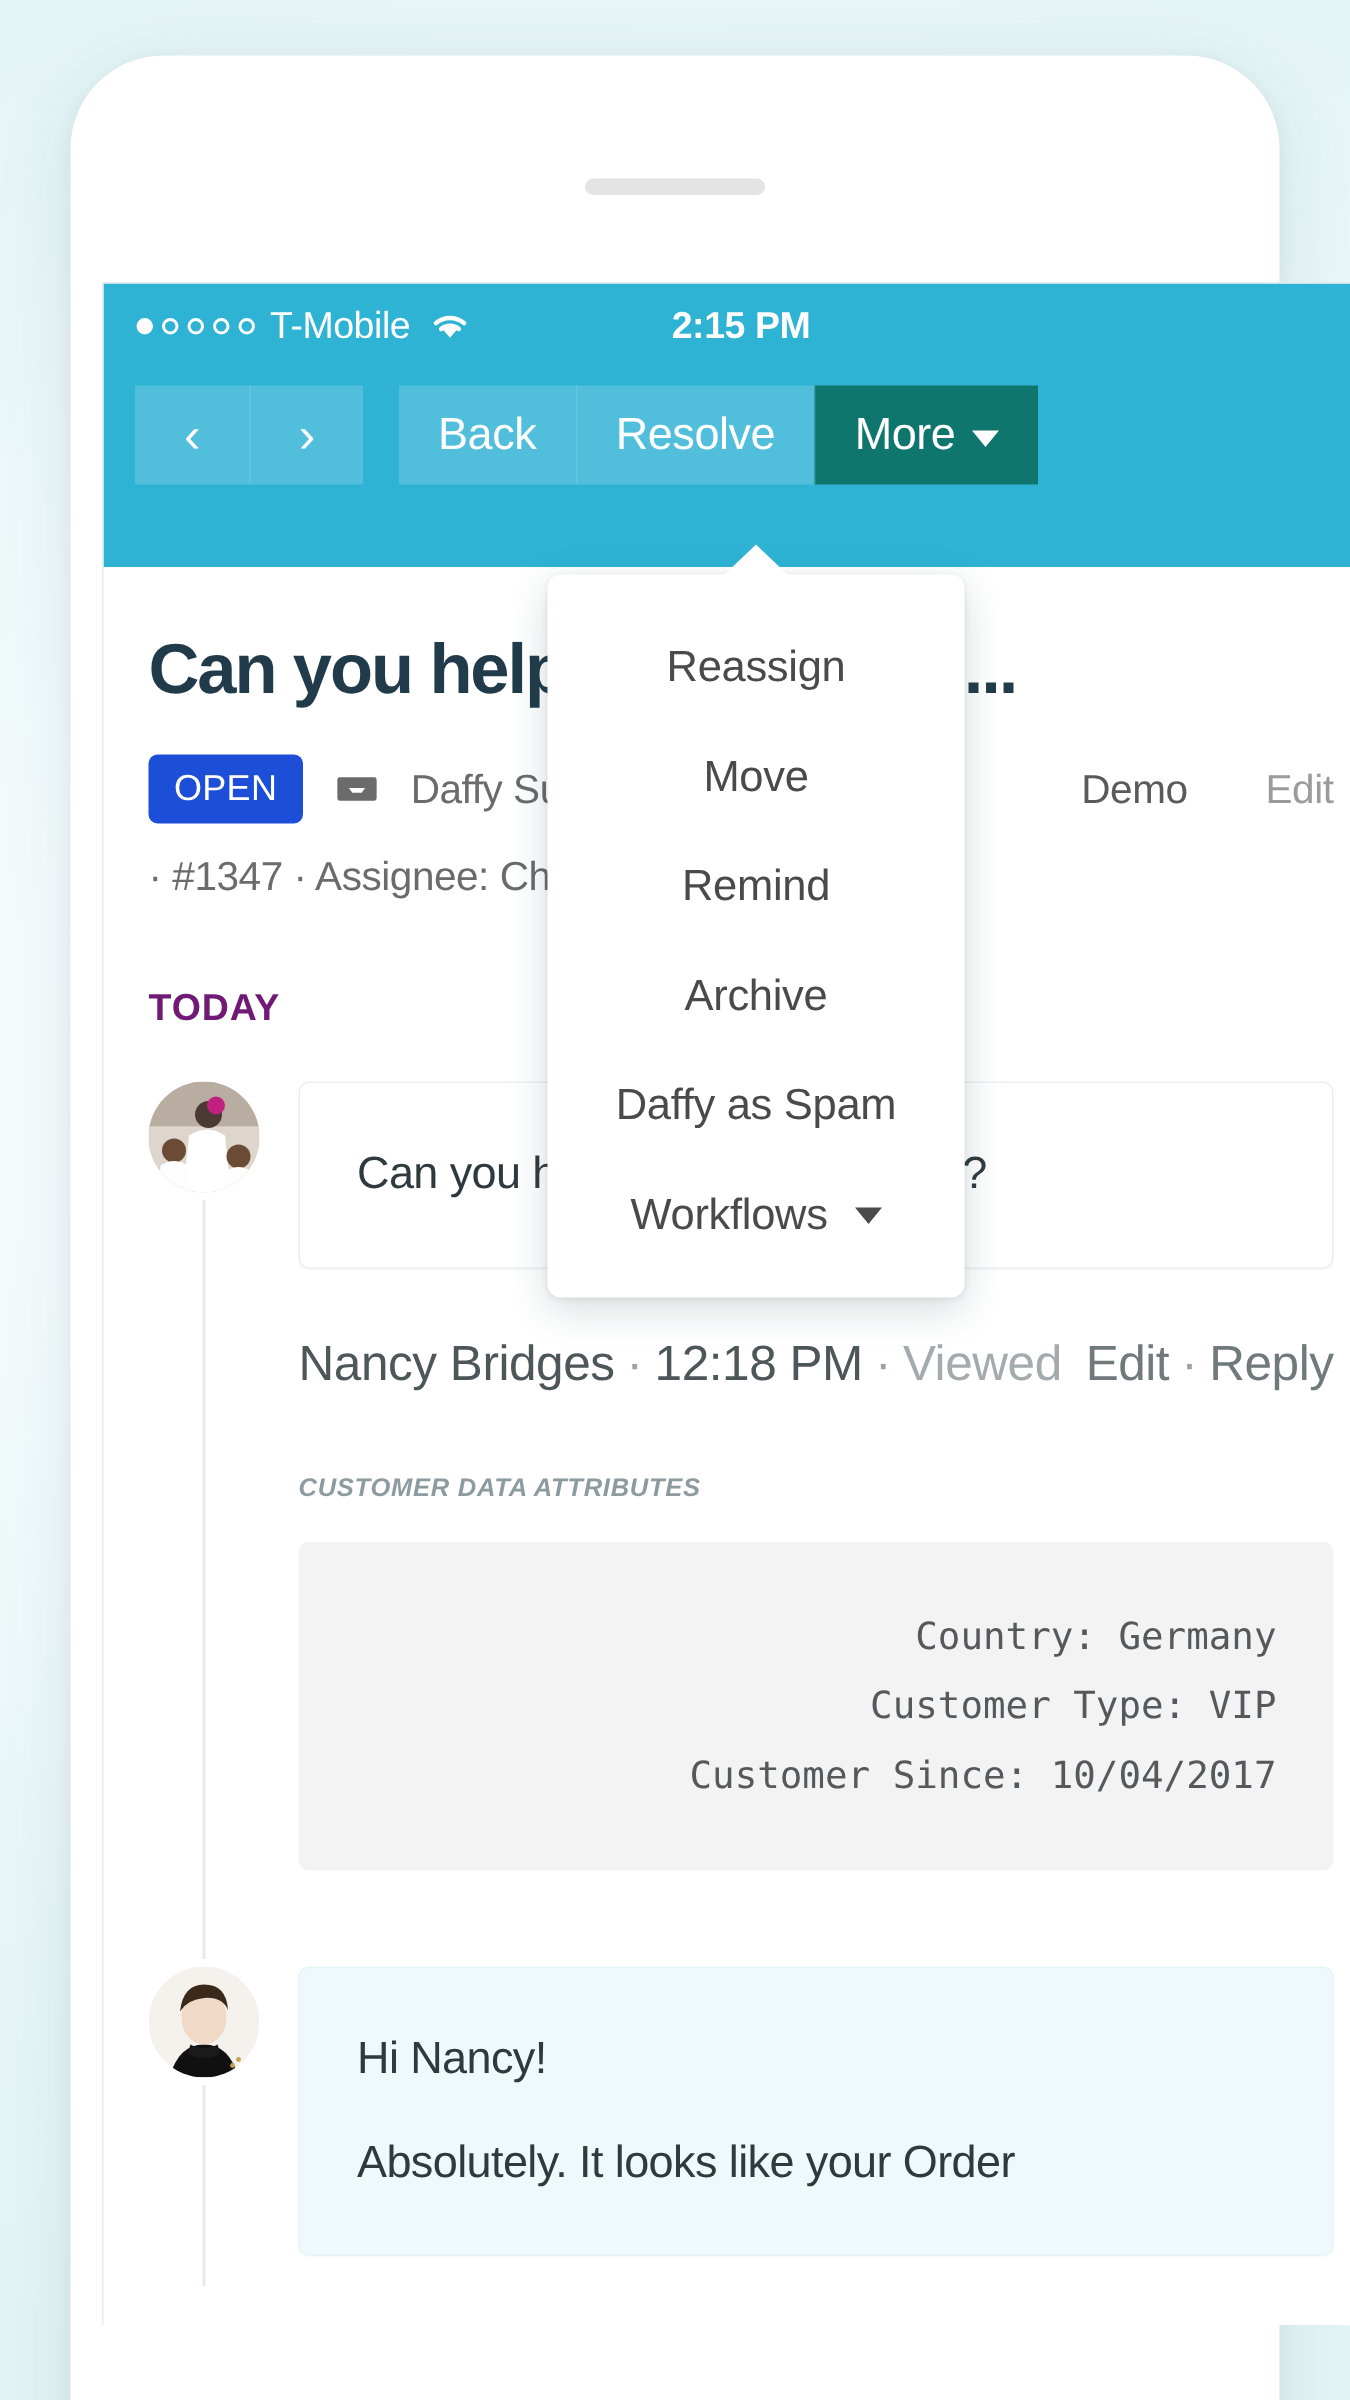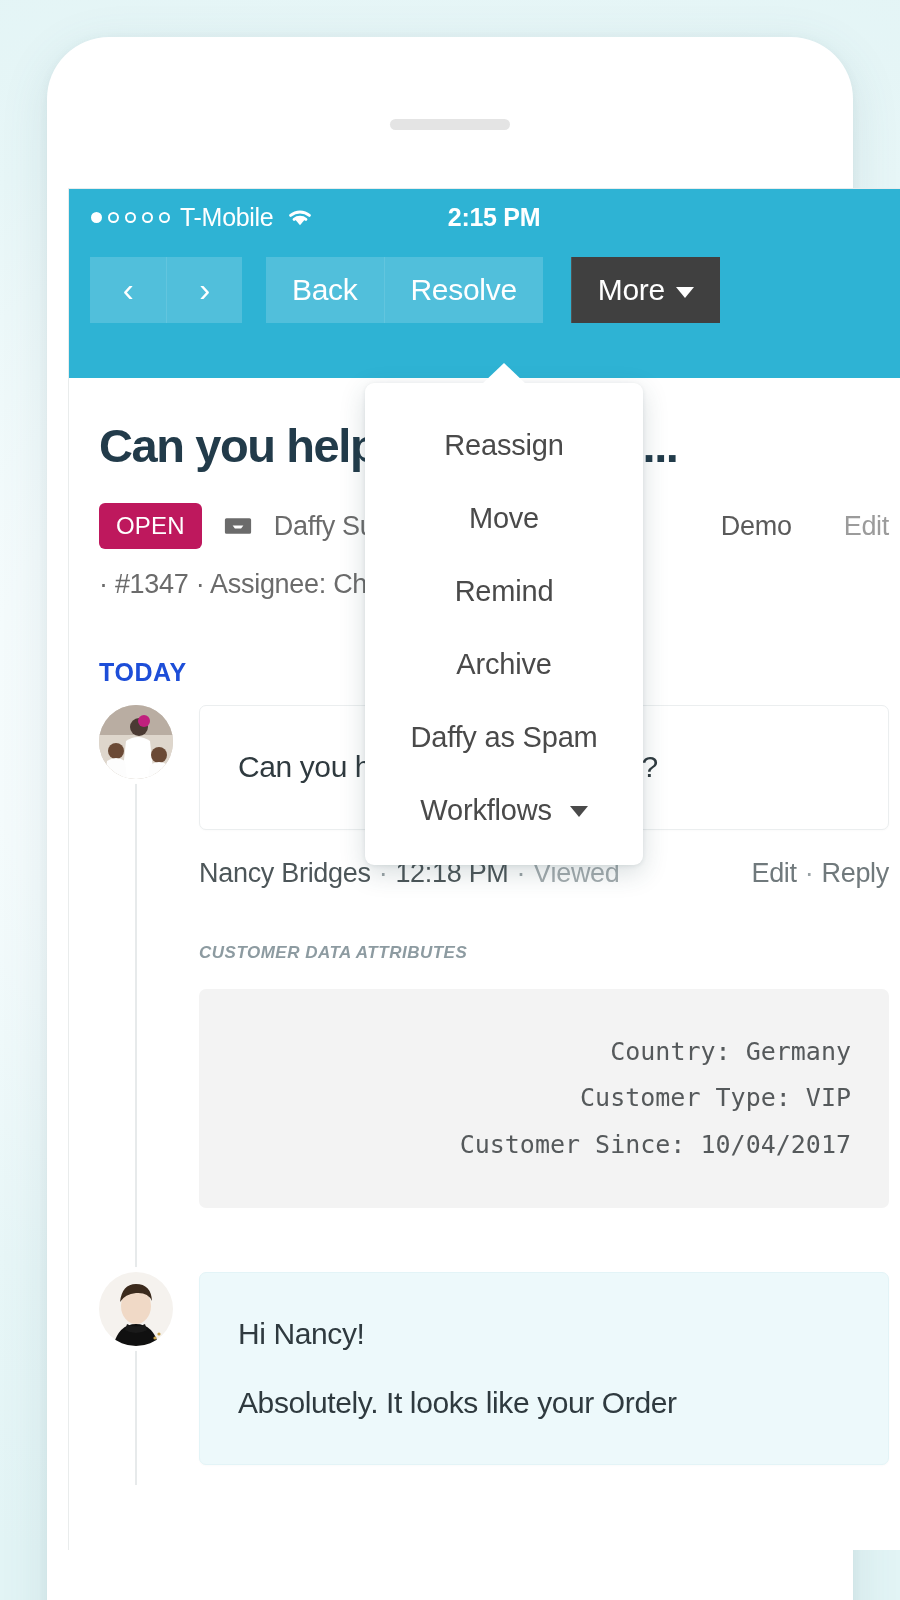--- a/index.html
+++ b/index.html
@@ -100,23 +100,22 @@
     align-items: center;
     justify-content: center;
     padding: 0 26px;
     border: none;
     font-family: inherit;
     letter-spacing: -0.3px;
   }
   .tbtn + .tbtn { border-left: 1px solid rgba(255,255,255,0.10); }
   .tbtn.arrow { width: 76px; padding: 0; font-size: 33px; }
   .tbtn.active {
-    background: #404040;
-    position: relative;
-    margin-left: 28px;
+    background: #0f766e;
+    position: relative;
   }
   .caret-dn {
     display: inline-block;
     width: 0; height: 0;
     border-left: 9px solid transparent;
     border-right: 9px solid transparent;
     border-top: 11px solid #ffffff;
     margin-left: 11px;
     position: relative;
     top: 2px;
@@ -180,21 +179,21 @@
   }
 
   .metarow {
     display: flex;
     align-items: center;
     gap: 22px;
     margin-bottom: 20px;
     white-space: nowrap;
   }
   .badge {
-    background: #be185d;
+    background: #1d4ed8;
     color: #ffffff;
     font-size: 24px;
     padding: 9px 17px;
     border-radius: 6px;
     letter-spacing: 0.2px;
   }
   .inbox-icon { display: inline-flex; align-items: center; }
   .mailbox {
     font-size: 27px;
     color: #6b6b6b;
@@ -207,24 +206,24 @@
   .subline {
     font-size: 27px;
     color: #6b6b6b;
     letter-spacing: -0.3px;
     white-space: nowrap;
     margin-bottom: 58px;
   }
 
   .daylabel {
     font-size: 25px;
-    color: #1d4ed8;
+    color: #701a75;
     font-weight: bold;
     letter-spacing: 0.6px;
-    margin-bottom: 18px;
+    margin-bottom: 34px;
   }
 
   
   .thread { position: relative; }
   .tl-line {
     position: absolute;
     left: 36px;
     top: 78px;
     bottom: -20px;
     width: 2px;
@@ -260,22 +259,22 @@
     font-size: 30px;
     color: #2f3a3f;
     letter-spacing: -0.4px;
     line-height: 1.42;
   }
   .bubble p + p { margin-top: 26px; }
 
   .msgmeta {
     display: flex;
     align-items: flex-start;
-    margin-top: 28px;
-    font-size: 27px;
+    margin-top: 44px;
+    font-size: 33px;
     letter-spacing: -0.3px;
     white-space: nowrap;
   }
   .msgmeta .who { color: #4d5659; }
   .msgmeta .sep { color: #9aa3a6; margin: 0 8px; }
   .msgmeta .viewed { color: #a3abae; }
   .msgmeta .grow { flex: 1; }
   .msgmeta .action { color: #70797c; }
 
   .section-label {

